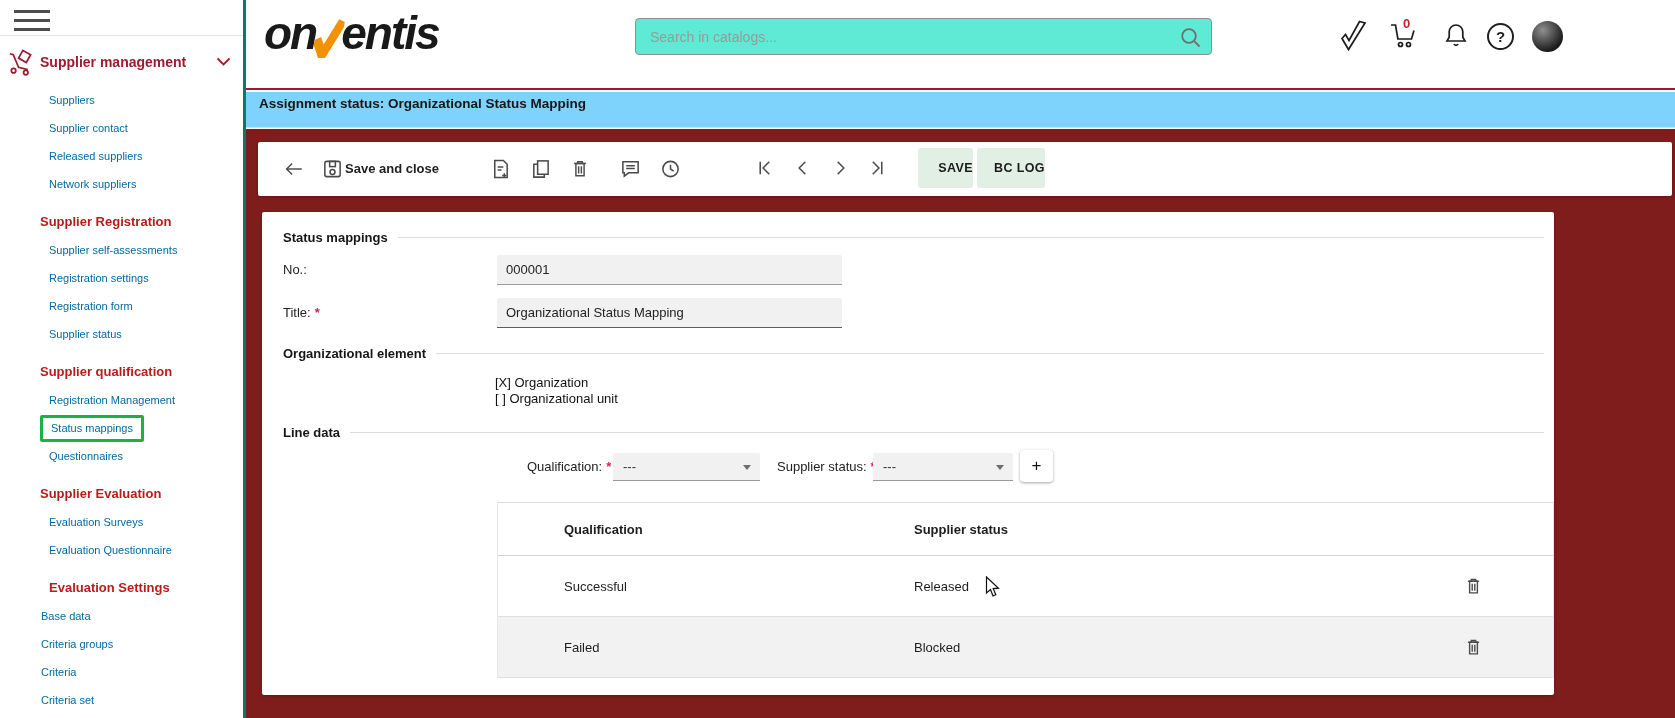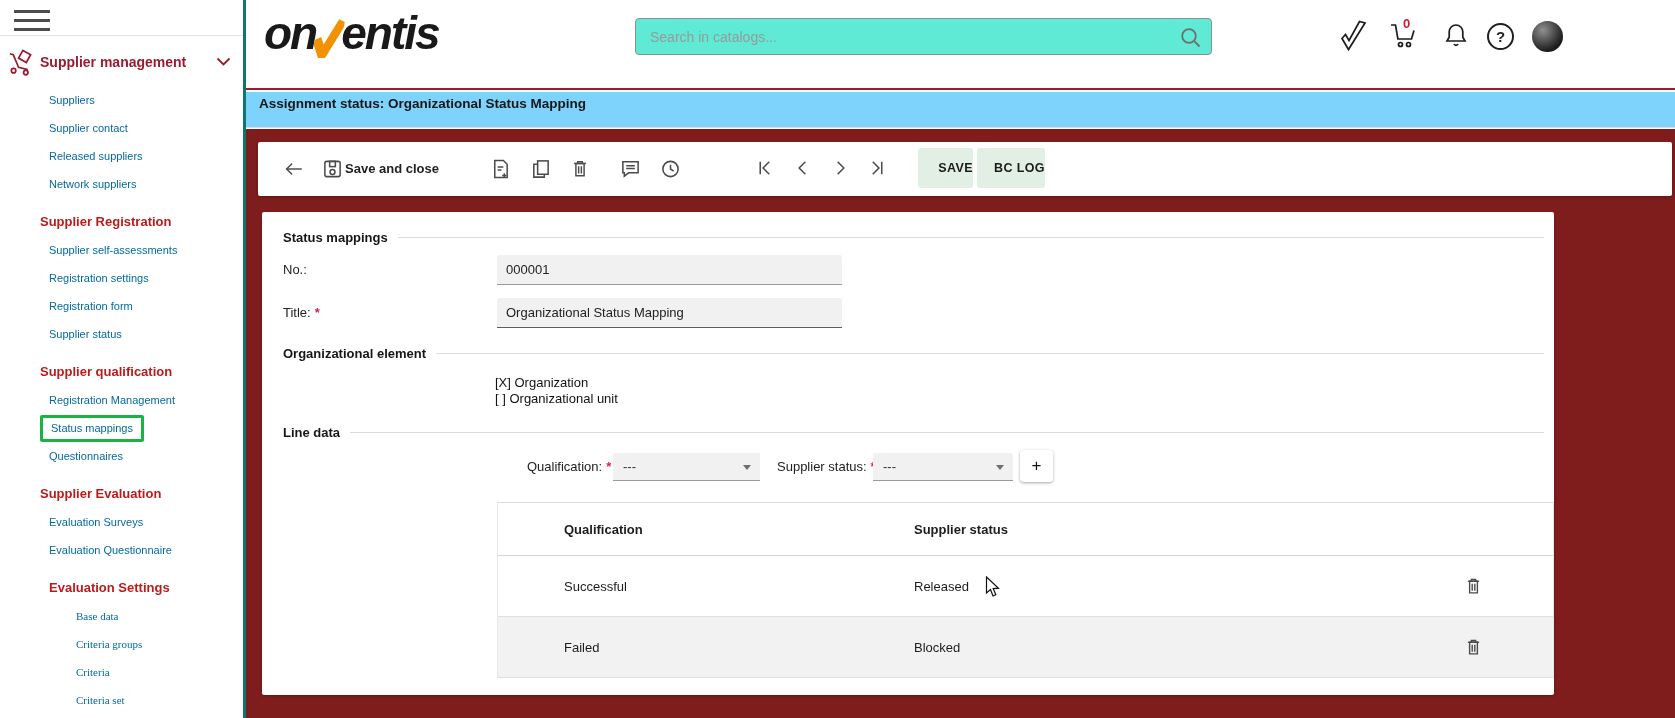--- a/index.html
+++ b/index.html
@@ -16,21 +16,21 @@
   #hamburger span { display:block; height:3px; background:#4d4d4d; margin-bottom:6px; }
   #side-divider { position:absolute; left:0; top:35px; width:100%; height:1px; background:#e2e2e2; }
   #side-root { position:absolute; left:0; top:47px; width:100%; height:32px; cursor:pointer; }
   #side-root .dolly { position:absolute; left:7px; top:0px; }
   #side-root .root-label { position:absolute; left:40px; top:7px; font-size:14px; font-weight:bold; color:var(--brand-red,#9c1b30); }
   #side-root .chev { position:absolute; right:12px; top:10px; }
   #side-nav { position:absolute; left:0; top:86px; width:100%; }
   .side-item { height:28px; line-height:28px; padding-left:49px; font-size:11px; color:#0369a1; cursor:pointer; white-space:nowrap; }
   .side-header { height:28px; line-height:28px; padding-left:40px; font-size:13px; font-weight:bold; color:#b91c1c; margin-top:10px; white-space:nowrap; }
   .group-indent .side-header { padding-left:49px; }
-  .group-indent .side-item { padding-left:76px;font-family:Liberation Serif, serif; }
+  .group-indent .side-item { padding-left:41px; }
   .side-item.highlighted { padding-left:0; }
   .side-item.highlighted span { display:inline-block; margin-left:40px; line-height:19px; padding:1px 8px; border:3px solid var(--highlight-green,#18b245); border-radius:2px; }
 
   
   #topbar { position:absolute; left:246px; top:0; width:1429px; height:90px; background:#fff; border-bottom:2px solid var(--brand-red,#9c1b30); }
   #logo { position:absolute; left:18px; top:6px; display:flex; align-items:flex-end; font-style:italic; font-weight:800; font-size:46px; letter-spacing:-2px; color:#191919; cursor:pointer; }
   #logo .logo-check { margin:0 -1px 2px -1px; transform:skewX(-10deg); }
   #search-wrap { position:absolute; left:389px; top:18px; width:577px; height:37px; border:1px solid #8f8f8f; border-radius:4px; background:#5eead4; }
   #search-input { position:absolute; left:0; top:0; width:100%; height:100%; border:none; outline:none; background:transparent; padding:0 40px 0 14px; font-size:14px; color:#333; font-family:inherit; }
   #search-input::placeholder { color:#9a9a9a; }

